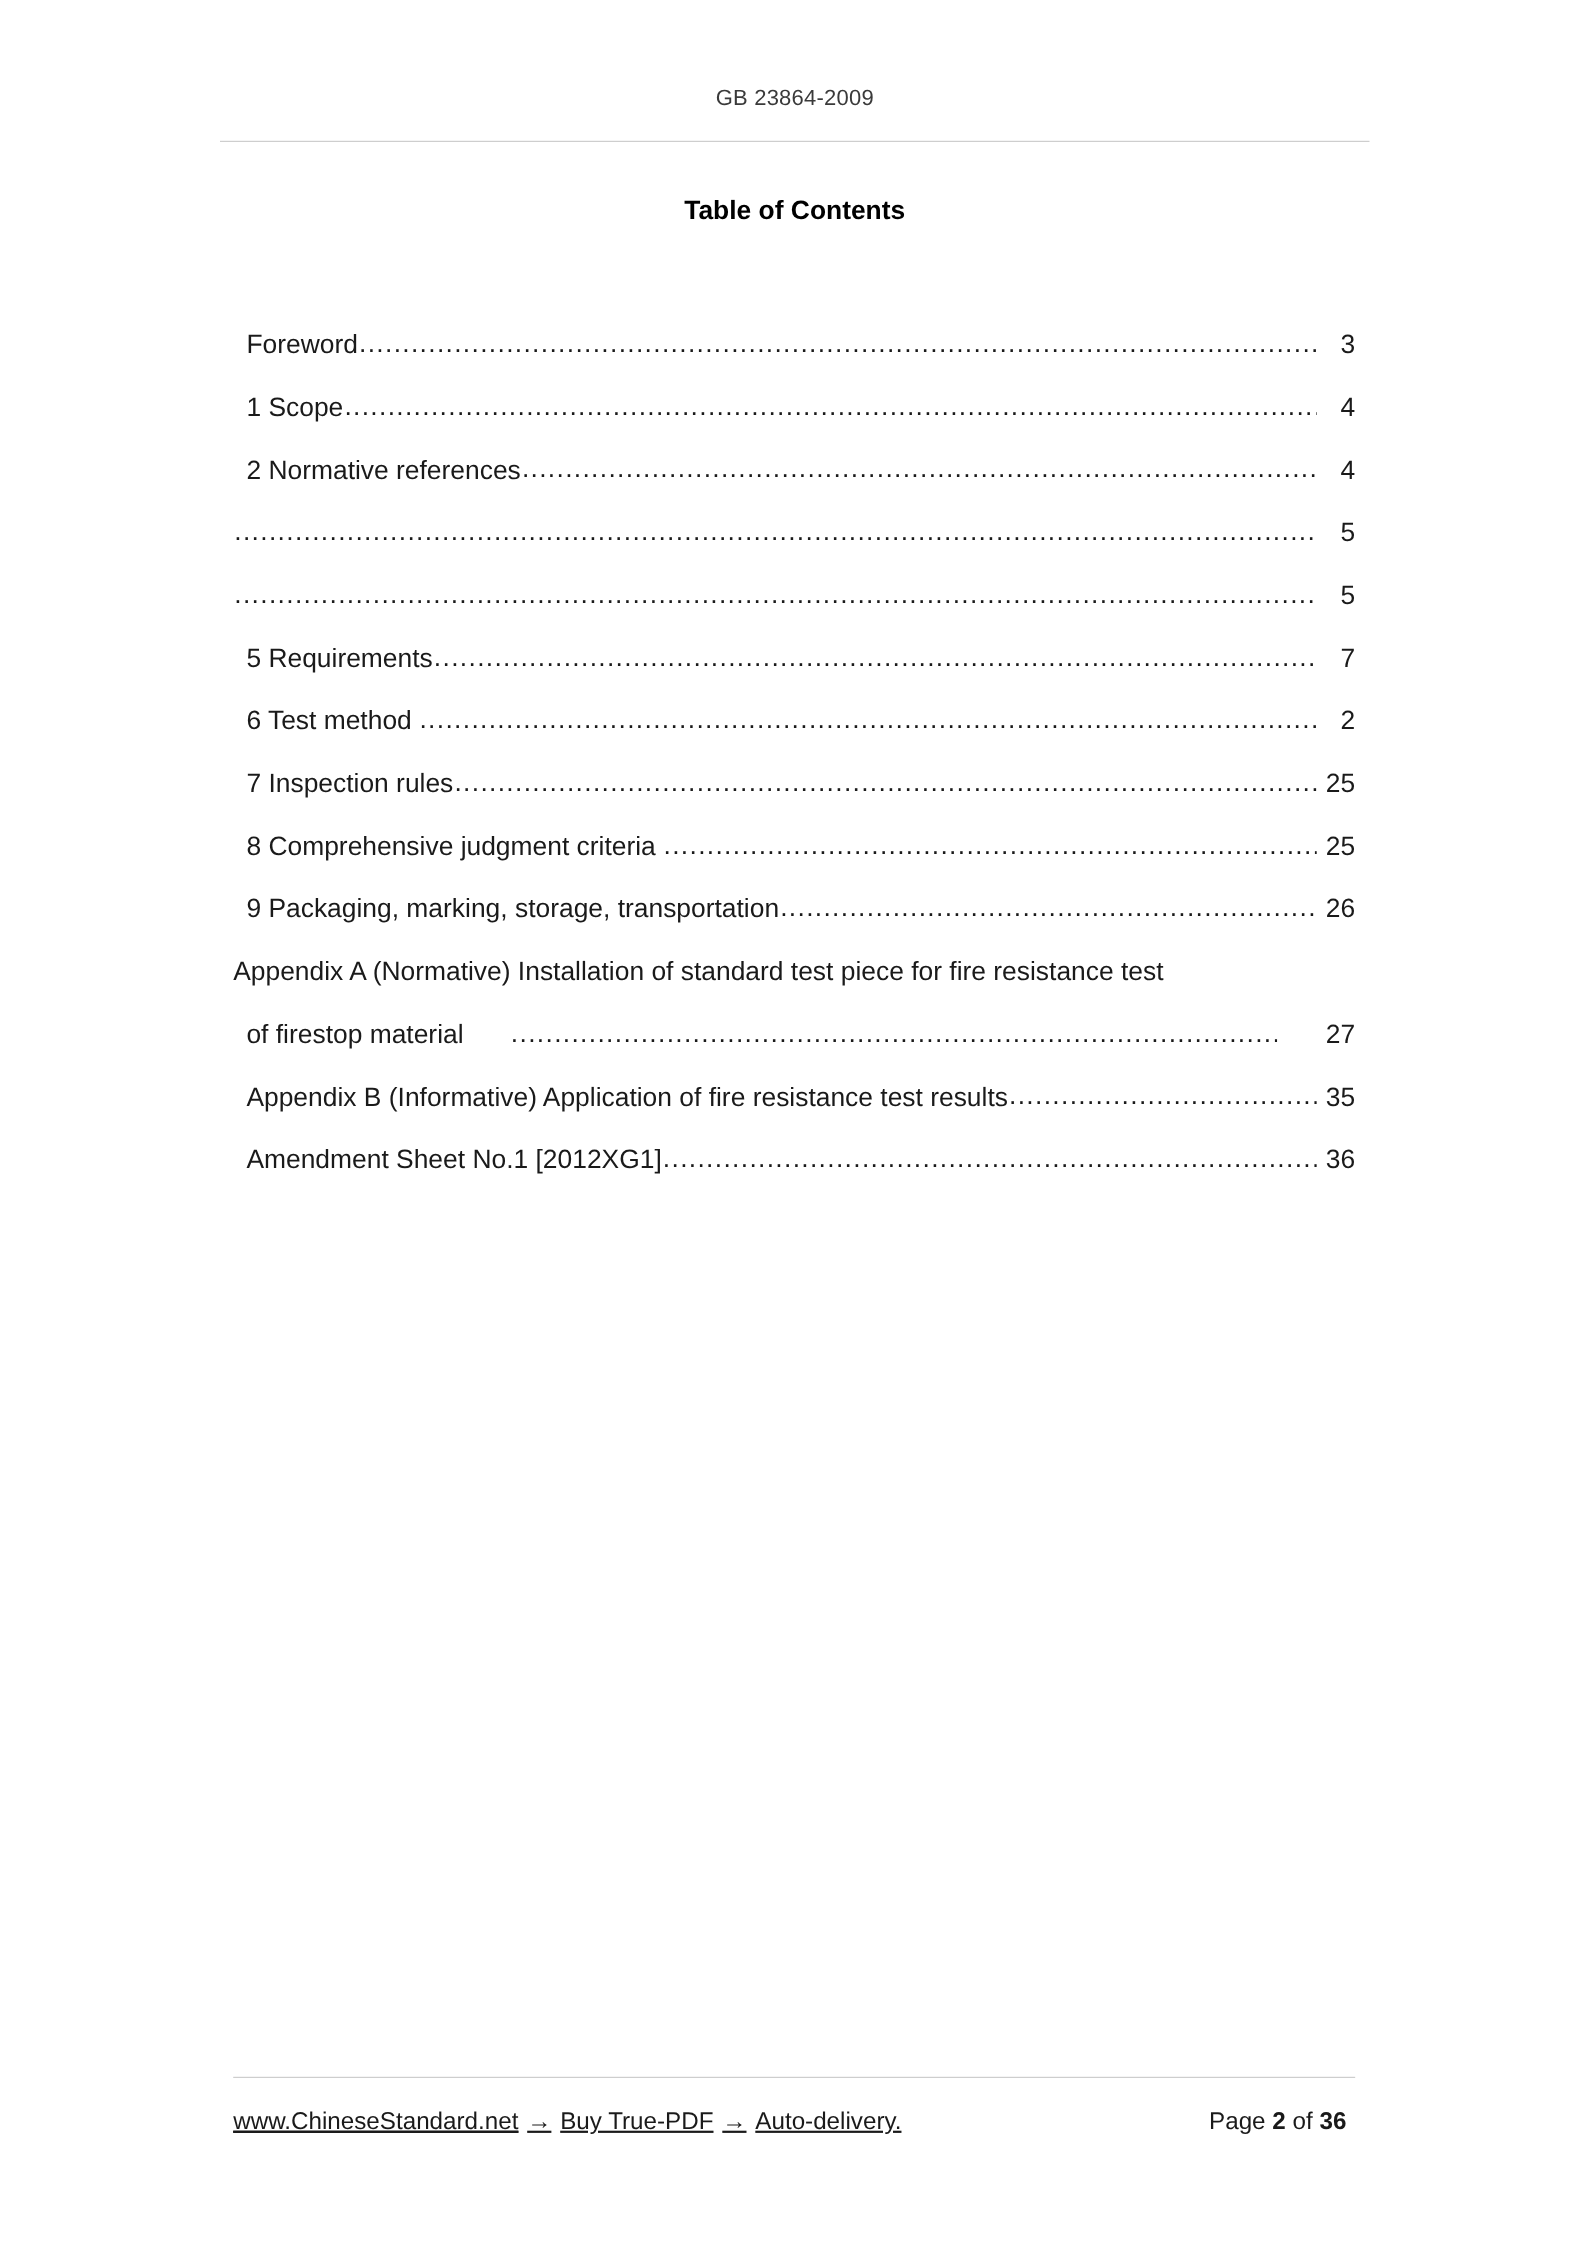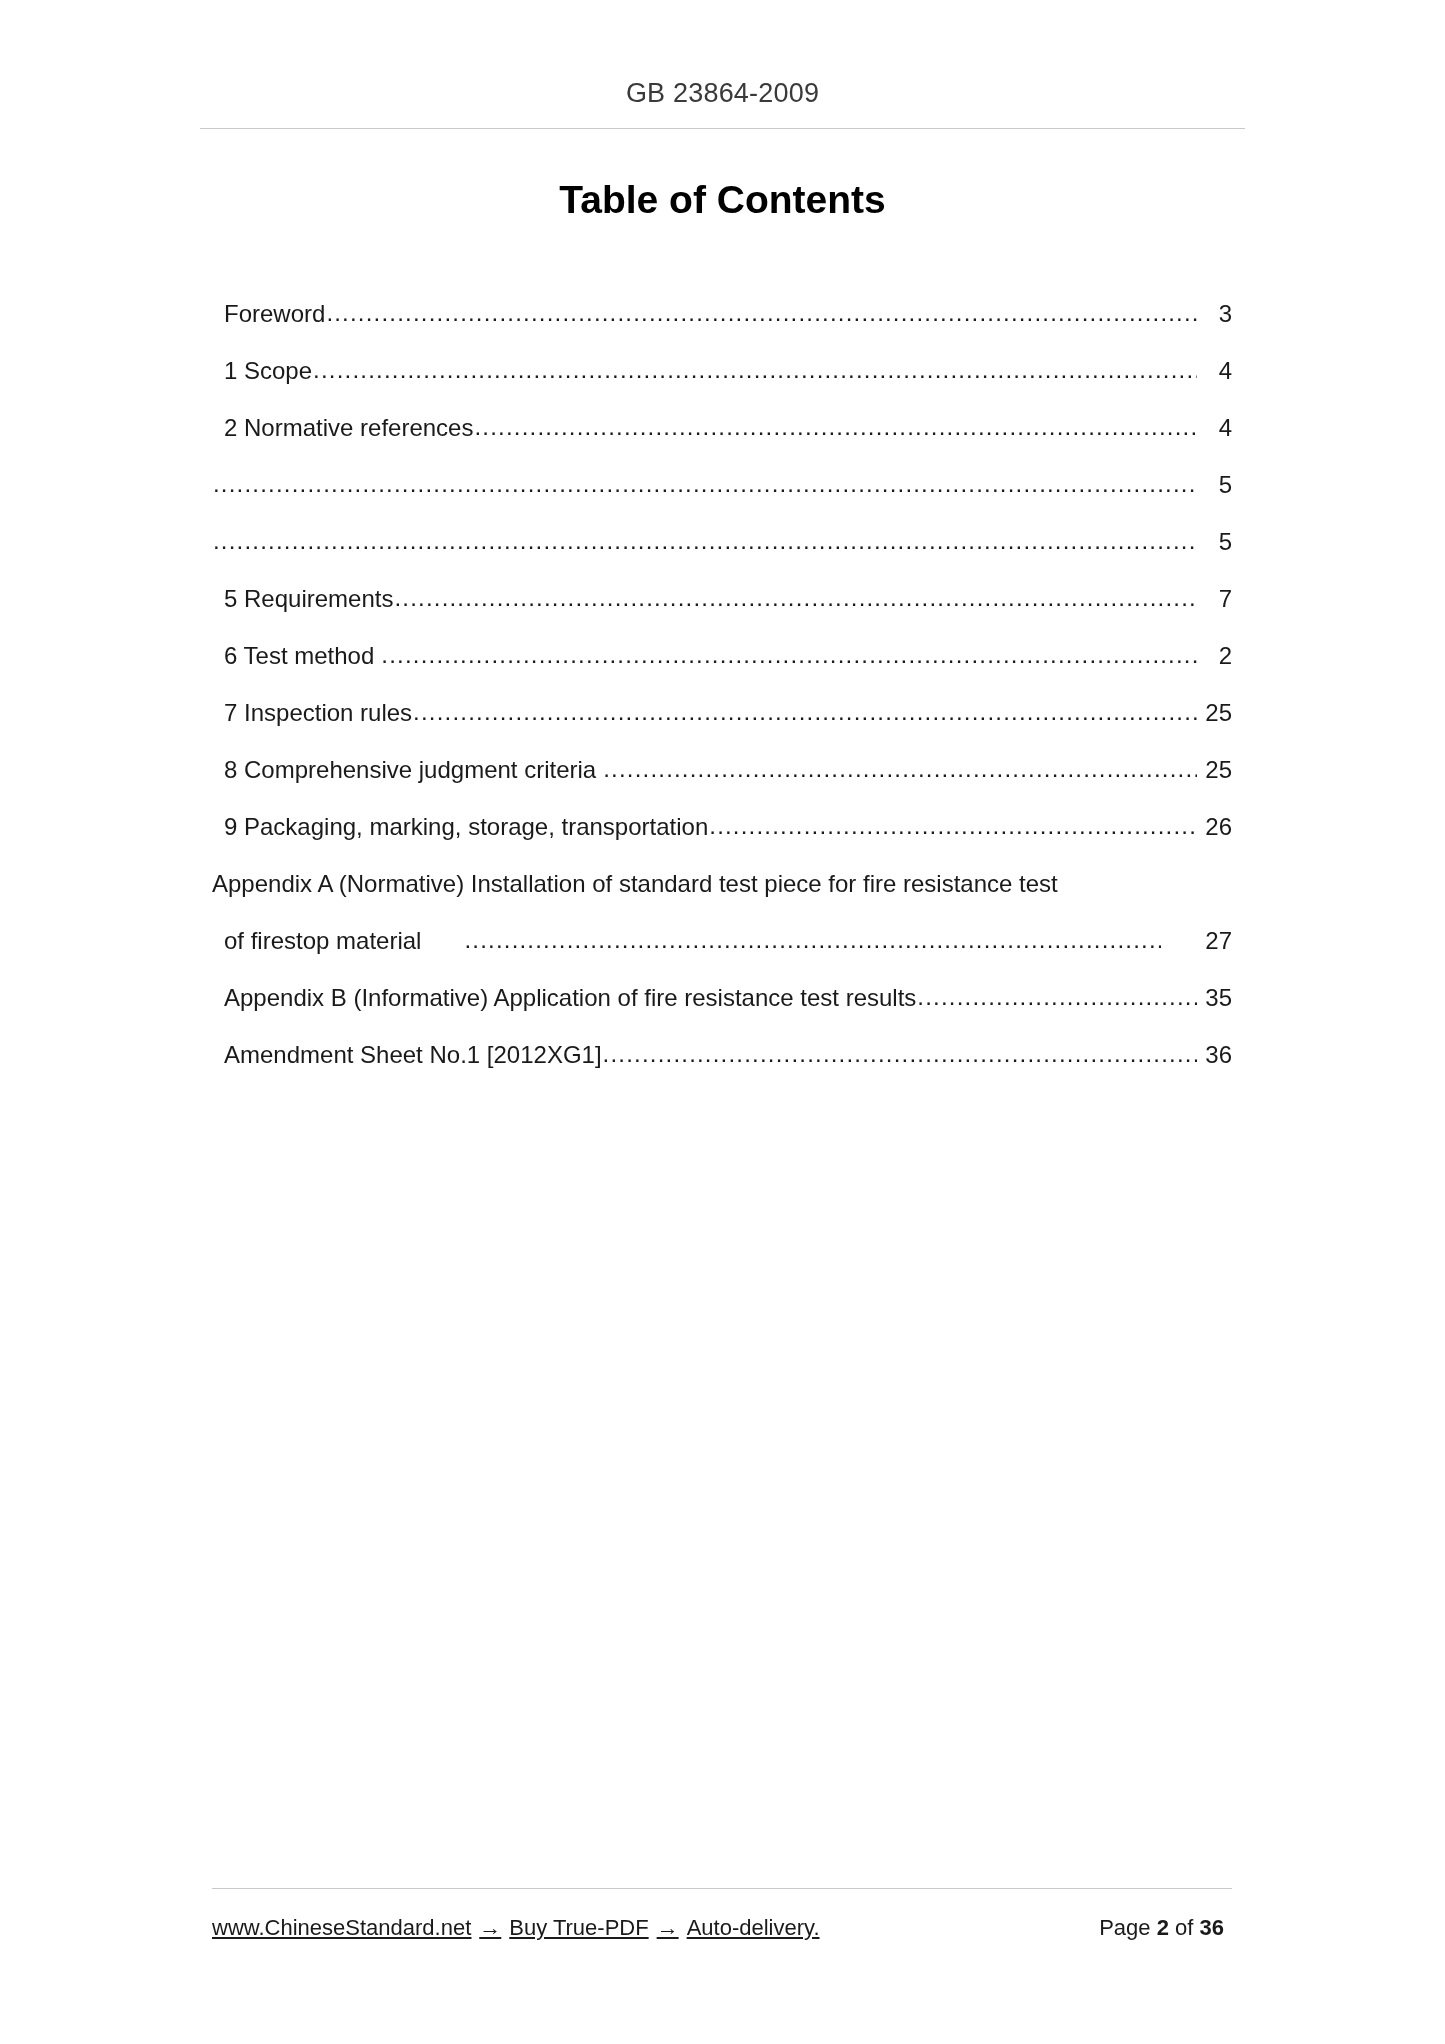--- a/index.html
+++ b/index.html
@@ -19,39 +19,39 @@
     background: #ffffff;
     box-sizing: border-box;
     overflow: hidden;
   }
   .header {
     position: absolute;
     top: 78px;
     left: 200px;
     width: 1045px;
     text-align: center;
-    font-size: 27px;
+    font-size: 20px;
     color: #3a3a3a;
     letter-spacing: 0.2px;
   }
   .header-rule {
     position: absolute;
     top: 128px;
     left: 200px;
     width: 1045px;
     height: 1px;
     background: #c9c9c9;
   }
   .title {
     position: absolute;
     top: 178px;
     left: 200px;
     width: 1045px;
     text-align: center;
-    font-size: 39px;
+    font-size: 24px;
     font-weight: bold;
     color: #000000;
   }
   .toc {
     position: absolute;
     top: 285px;
     left: 212px;
     width: 1020px;
   }
   .toc-entry {

